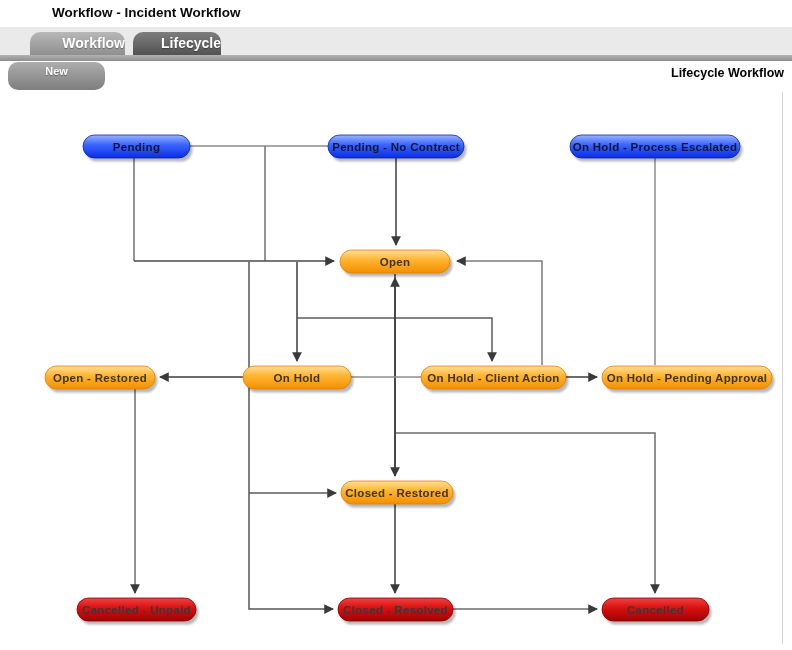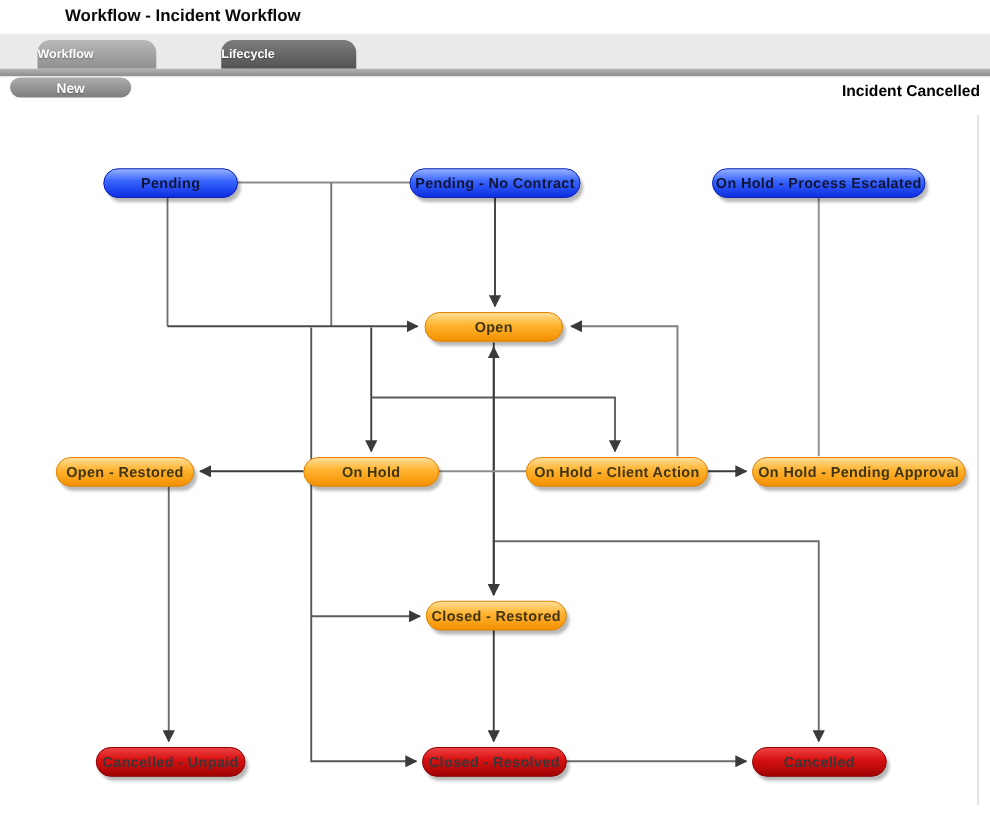--- a/index.html
+++ b/index.html
@@ -2,47 +2,47 @@
 <html><head>
 <meta charset="utf-8">
 <style>
   html,body{margin:0;padding:0;background:#fff;}
   #app{position:relative;width:792px;height:650px;background:#fff;overflow:hidden;
        font-family:"Liberation Sans",sans-serif;}
   
   #page-title{position:absolute;left:10px;top:5px;font-size:13.5px;font-weight:bold;color:#0a0a0a;margin-left:42px;}
   #tab-strip{position:absolute;left:0;top:27px;width:792px;height:28px;background:#eaeaea;}
   .tab{position:absolute;top:32px;height:23px;border-radius:10px 10px 0 0;color:#fff;
-       font-size:10px;font-weight:bold;text-align:left;line-height:23px;cursor:default;
+       font-size:14px;font-weight:bold;text-align:right;line-height:23px;cursor:default;
        text-shadow:0 1px 1px rgba(0,0,0,.35);}
   #tab-workflow{left:30px;width:95px;background:linear-gradient(#b8b8b8,#8f8f8f);}
-  #tab-lifecycle{left:133px;width:108px;background:linear-gradient(#7d7d7d,#535353);margin-left:44px;}
+  #tab-lifecycle{left:133px;width:88px;background:linear-gradient(#7d7d7d,#535353);}
   #tab-bar{position:absolute;left:0;top:55px;width:792px;height:6px;
            background:linear-gradient(#b3b3b3,#8d8d8d);}
-  #new-button{position:absolute;left:8px;top:62px;width:97px;height:16px;border-radius:10px;
+  #new-button{position:absolute;left:8px;top:62px;width:97px;height:28px;border-radius:10px;
               background:linear-gradient(#adadad,#7e7e7e);color:#fff;font-size:11px;font-weight:bold;
               text-align:center;line-height:19px;text-shadow:0 1px 1px rgba(0,0,0,.35);cursor:default;}
   #diagram-label{position:absolute;right:8px;top:66px;font-size:12.5px;font-weight:bold;color:#000;}
   #canvas-right-border{position:absolute;left:782px;top:92px;width:1px;height:552px;background:#d4d4d4;}
   #flow-svg{position:absolute;left:0;top:0;}
   #flow-svg text{font-family:"Liberation Sans",sans-serif;font-weight:bold;font-size:11.5px;letter-spacing:.3px;}
 </style>
 </head>
 <body>
 
 <div id="app">
   <div id="page-title">Workflow - Incident Workflow</div>
 
   <div id="tab-strip"></div>
   <div id="tab-workflow" class="tab">Workflow</div>
   <div id="tab-lifecycle" class="tab">Lifecycle</div>
   <div id="tab-bar"></div>
 
   <div id="new-button">New</div>
-  <div id="diagram-label">Incident Cancelled</div>
+  <div id="diagram-label">Lifecycle Workflow</div>
 
   <div id="canvas-right-border"></div>
 
   <svg id="flow-svg" width="792" height="650" viewBox="0 0 792 650">
     <defs id="flow-defs">
       <marker id="arrow-head" viewBox="0 0 10 10" refX="9" refY="5" markerWidth="6.5" markerHeight="6.5" orient="auto-start-reverse">
         <path d="M0,0 L10,5 L0,10 z" fill="#3a3a3a"></path>
       </marker>
       <filter id="soft-shadow" x="-30%" y="-30%" width="160%" height="180%">
         <feGaussianBlur stdDeviation="1.3"></feGaussianBlur>

